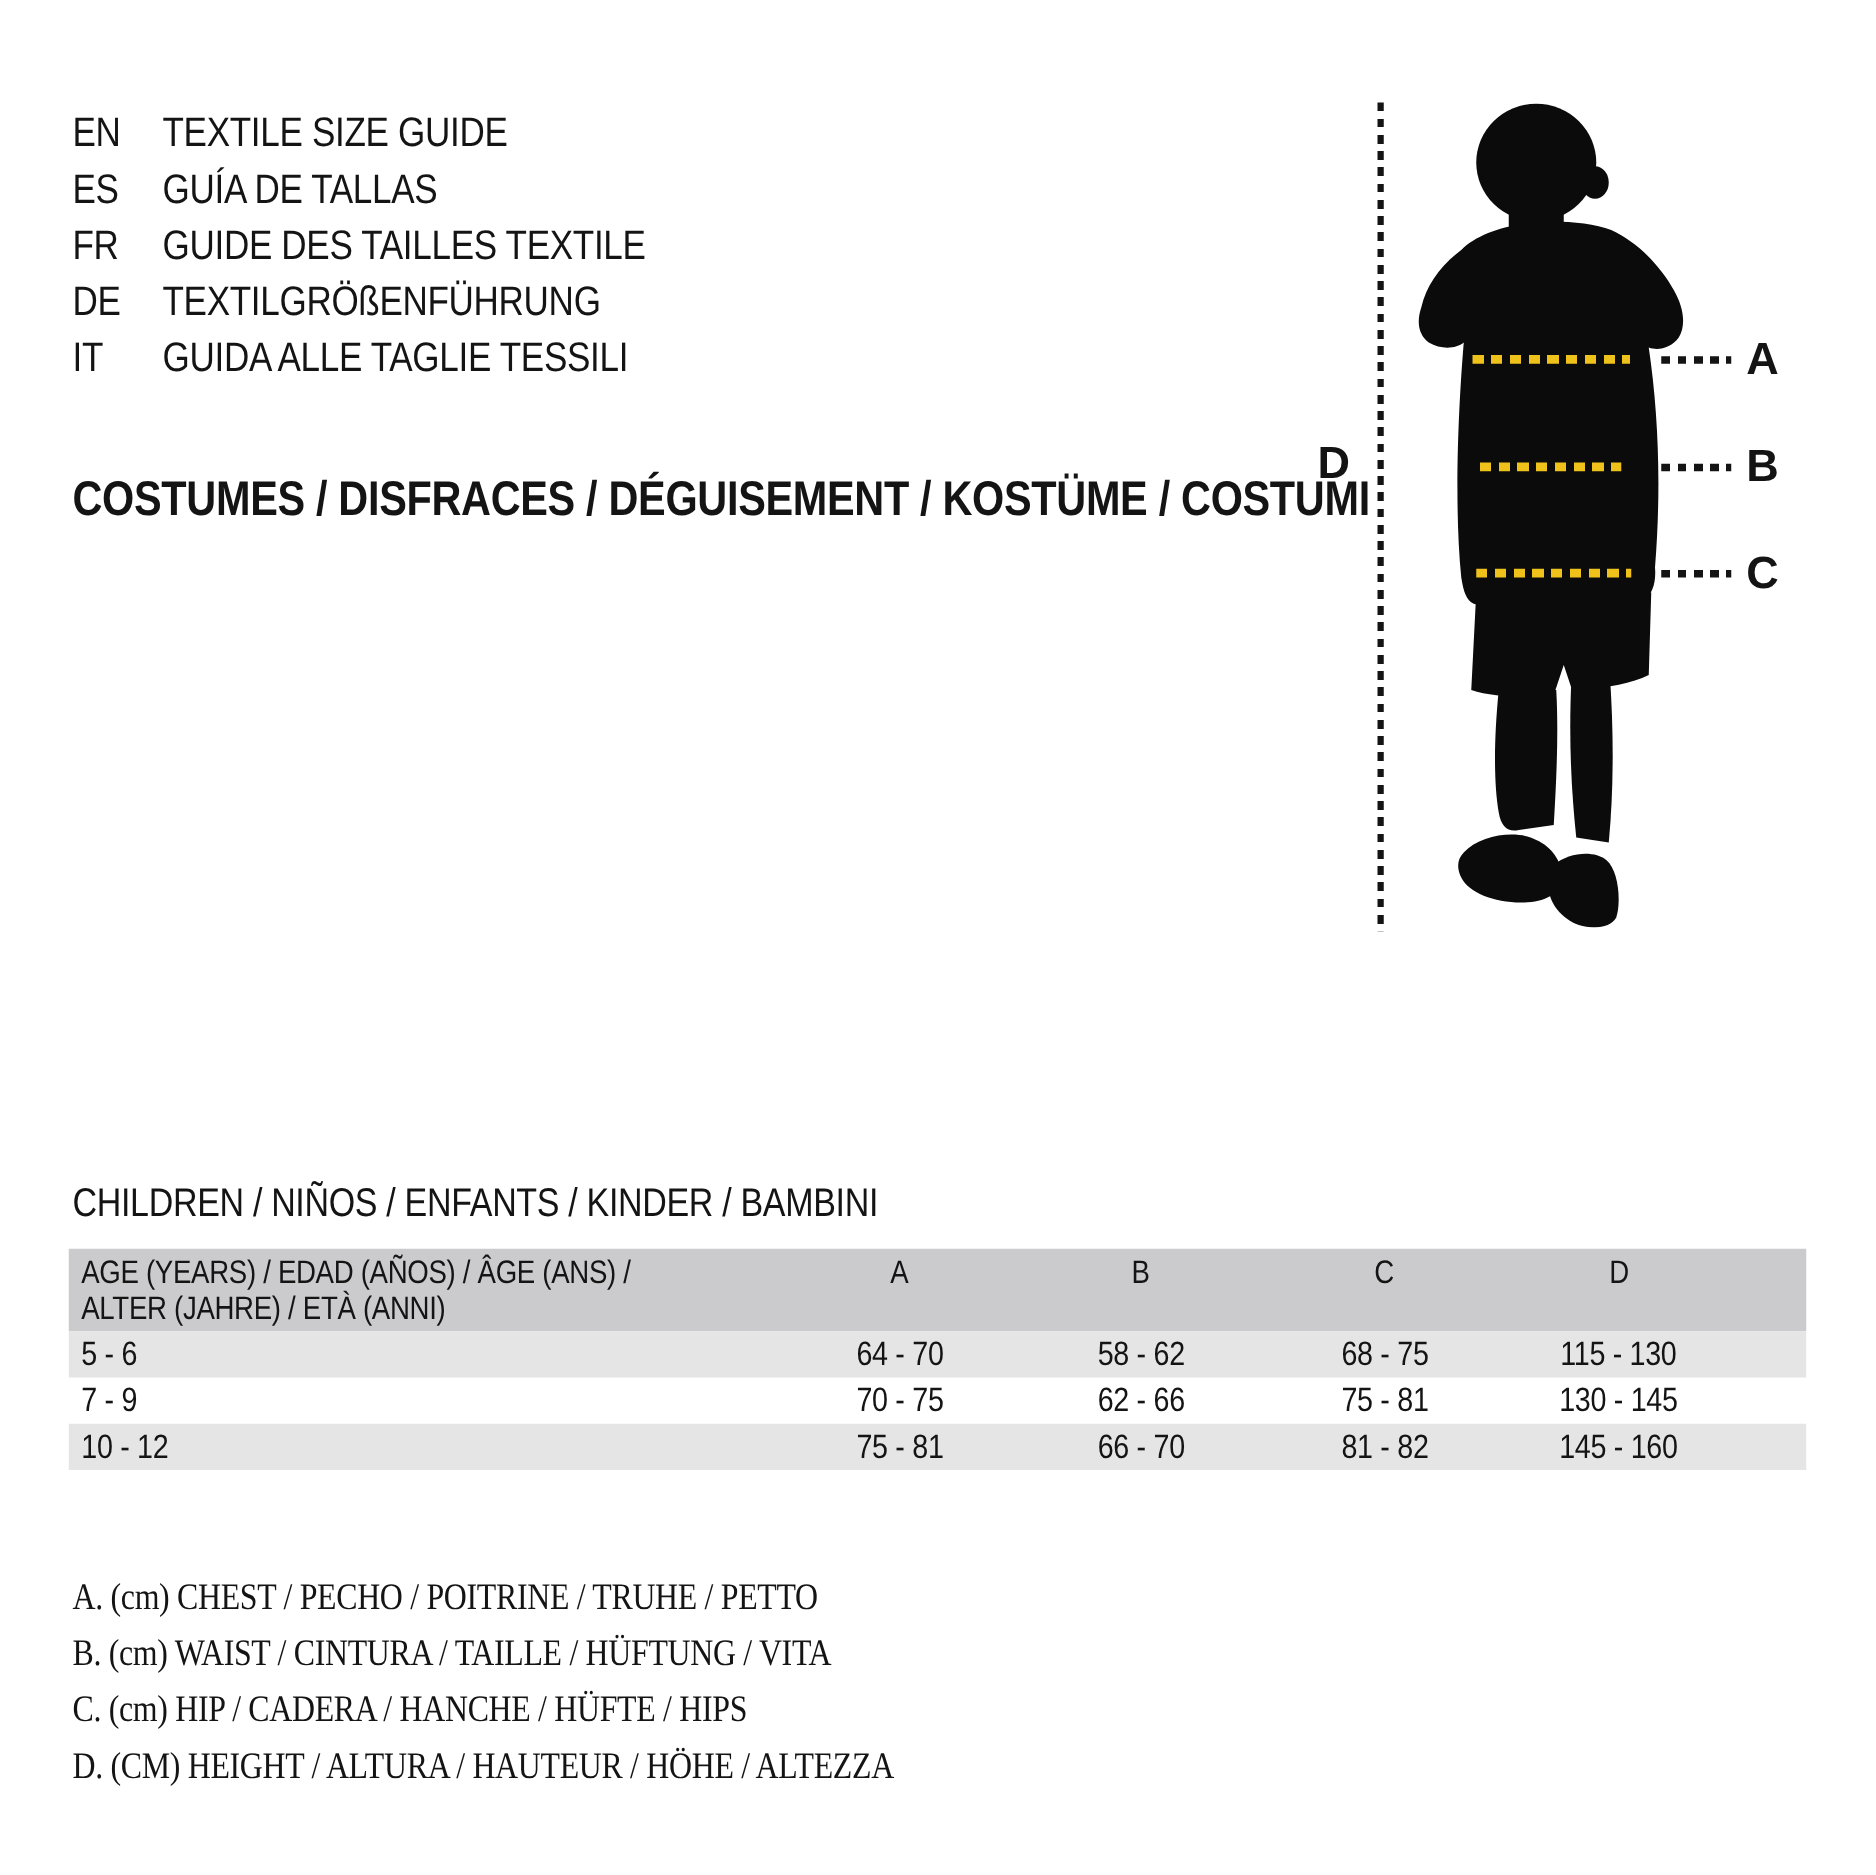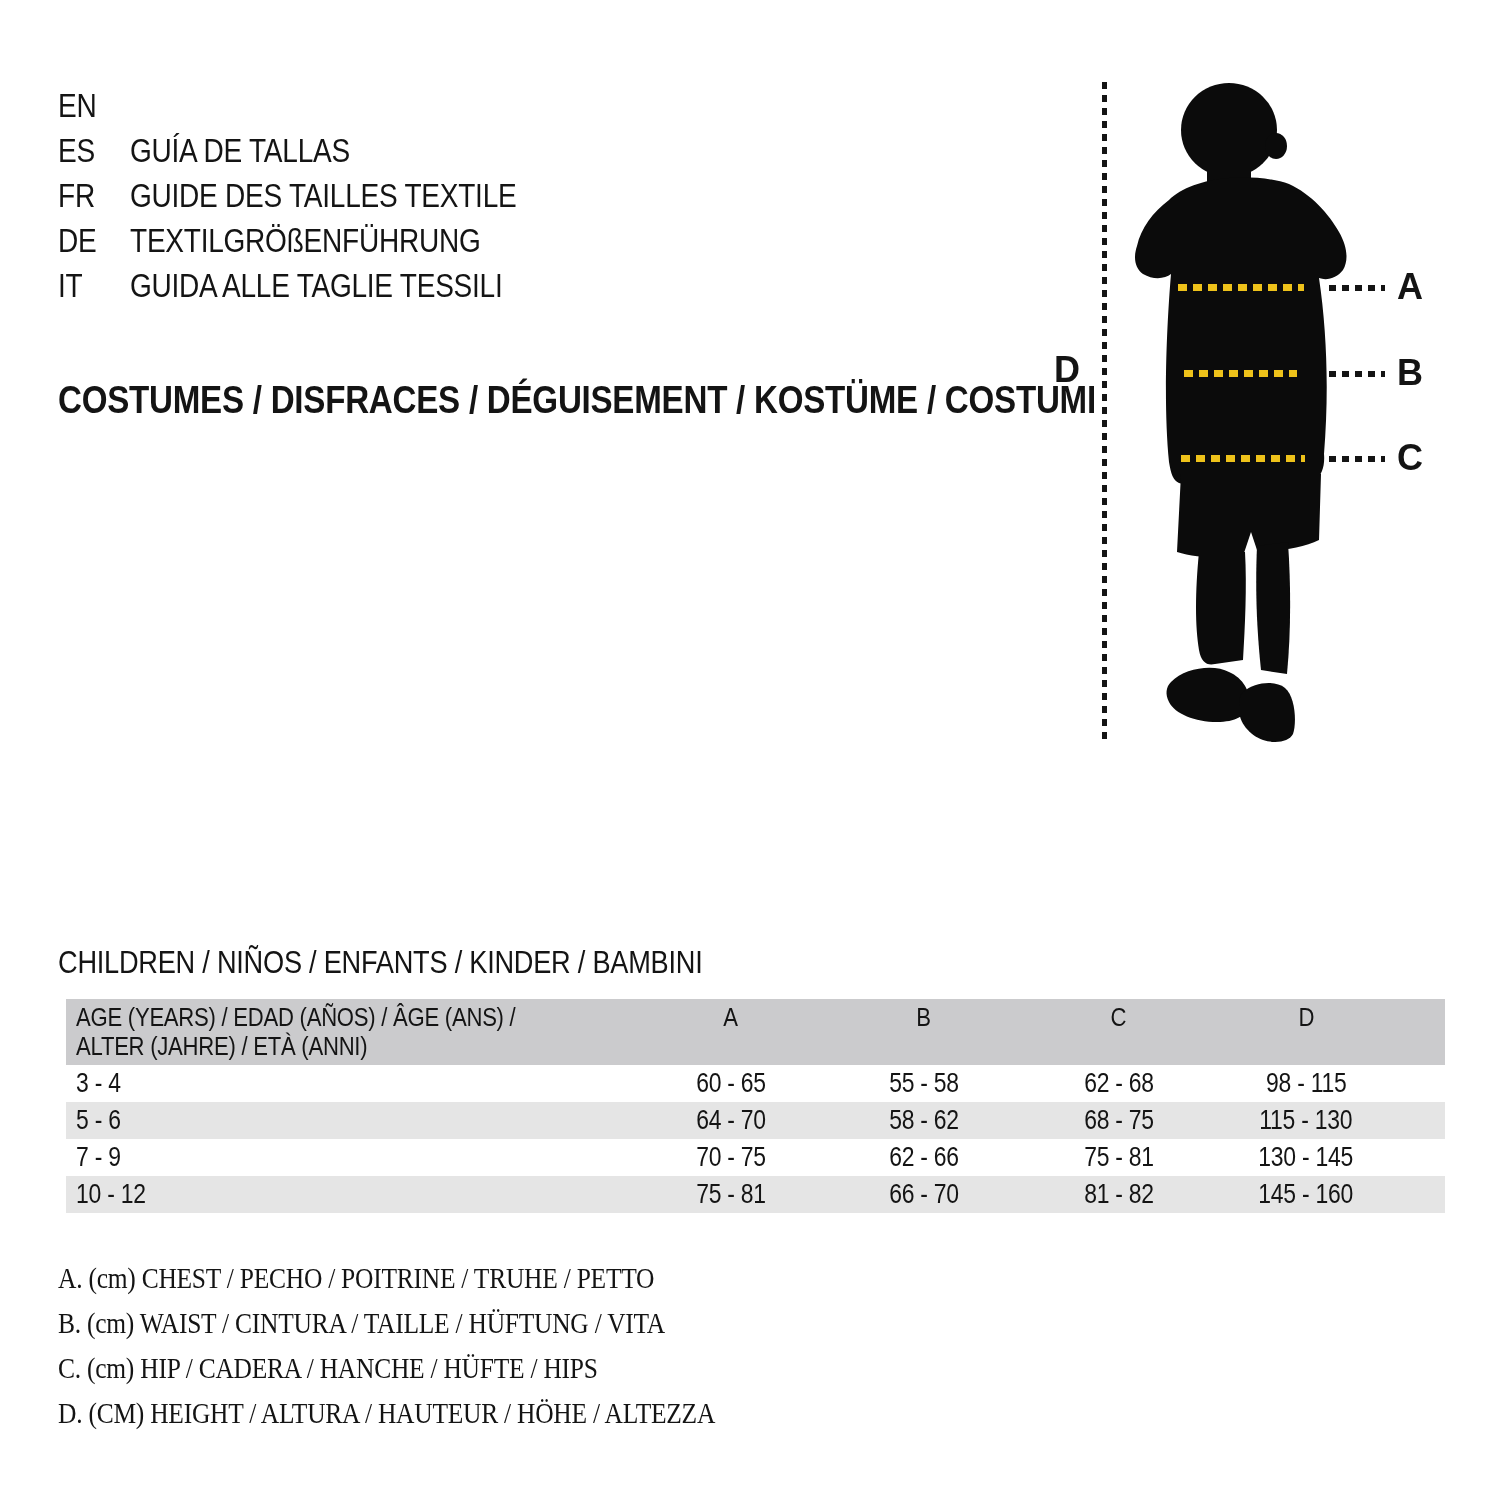--- a/index.html
+++ b/index.html
@@ -27,41 +27,42 @@
   .m-yellow{position:absolute;height:7px;
     background:repeating-linear-gradient(to right,#eec21a 0 9px,transparent 9px 15px);}
   .m-black{position:absolute;height:6px;width:56px;left:1329px;
     background:repeating-linear-gradient(to right,#141414 0 7px,transparent 7px 13px);}
   .m-letter{position:absolute;left:1390px;width:40px;text-align:center;
     font-size:36px;font-weight:bold;line-height:40px;}
 
   
   .children-heading{position:absolute;left:58px;top:941px;font-size:32px;line-height:42px;text-decoration:underline;}
   .size-table{position:absolute;left:55px;top:999px;width:1390px;}
-  .t-grid{display:grid;grid-template-columns:570px 190px 195px 195px 180px 1fr;margin-left:11px;}
+  .t-grid{display:grid;grid-template-columns:570px 190px 195px 195px 180px 1fr;}
   .t-header{background:#cbcbcd;min-height:63px;font-size:26px;}
   .th-age{padding:4px 0 4px 10px;line-height:29px;}
   .th-col{text-align:center;padding-top:4px;line-height:29px;}
   .t-row{height:37px;font-size:27px;line-height:37px;}
   .t-row.alt{background:#e5e5e5;}
   .td-age{padding-left:10px;}
   .td{text-align:center;}
 
   
   .legend{position:absolute;left:58px;top:1255px;font-size:30px;font-family:Liberation Serif, serif;}
   .legend-line{height:45px;display:flex;align-items:center;}
 </style>
 </head>
 <body>
 
 <div class="canvas">
 
   <div class="lang-list">
     <div class="lang-row">
       <div class="lang-code"><span class="cnd">EN</span></div>
+      <div class="lang-title"><span class="cnd">TEXTILE SIZE GUIDE</span></div>
     </div>
     <div class="lang-row">
       <div class="lang-code"><span class="cnd">ES</span></div>
       <div class="lang-title"><span class="cnd">GUÍA DE TALLAS</span></div>
     </div>
     <div class="lang-row">
       <div class="lang-code"><span class="cnd">FR</span></div>
       <div class="lang-title"><span class="cnd">GUIDE DES TAILLES TEXTILE</span></div>
     </div>
     <div class="lang-row">
@@ -160,28 +161,20 @@
         <div><span class="cnd">AGE (YEARS) / EDAD (AÑOS) / ÂGE (ANS) /</span></div>
         <div><span class="cnd">ALTER (JAHRE) / ETÀ (ANNI)</span></div>
       </div>
       <div class="th-col"><span class="cndc">A</span></div>
       <div class="th-col"><span class="cndc">B</span></div>
       <div class="th-col"><span class="cndc">C</span></div>
       <div class="th-col"><span class="cndc">D</span></div>
       <div></div>
     </div>
 
-    <div class="t-grid t-row">
-      <div class="td-age"><span class="cnd">3 - 4</span></div>
-      <div class="td"><span class="cndc">60 - 65</span></div>
-      <div class="td"><span class="cndc">55 - 58</span></div>
-      <div class="td"><span class="cndc">62 - 68</span></div>
-      <div class="td"><span class="cndc">98 - 115</span></div>
-      <div></div>
-    </div>
 
     <div class="t-grid t-row alt">
       <div class="td-age"><span class="cnd">5 - 6</span></div>
       <div class="td"><span class="cndc">64 - 70</span></div>
       <div class="td"><span class="cndc">58 - 62</span></div>
       <div class="td"><span class="cndc">68 - 75</span></div>
       <div class="td"><span class="cndc">115 - 130</span></div>
       <div></div>
     </div>
 

